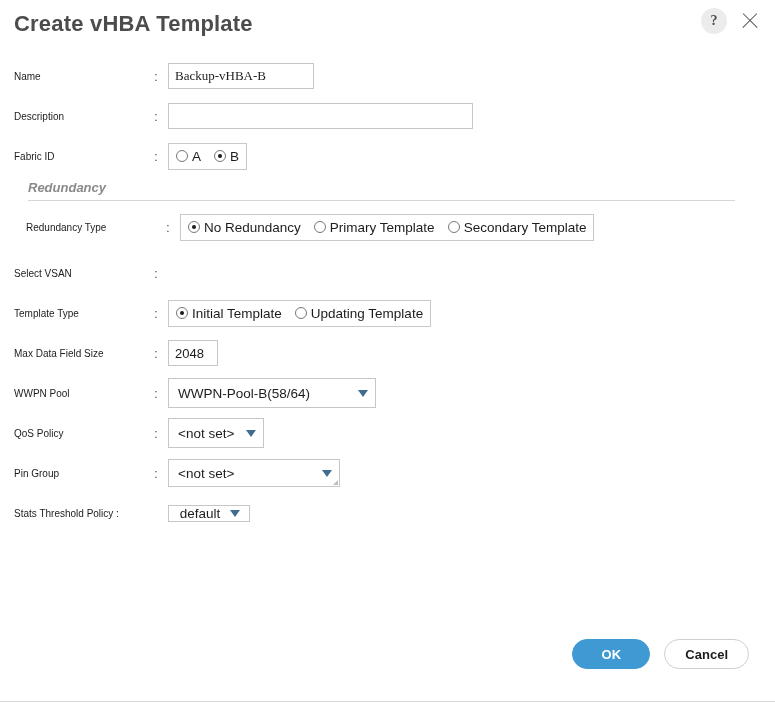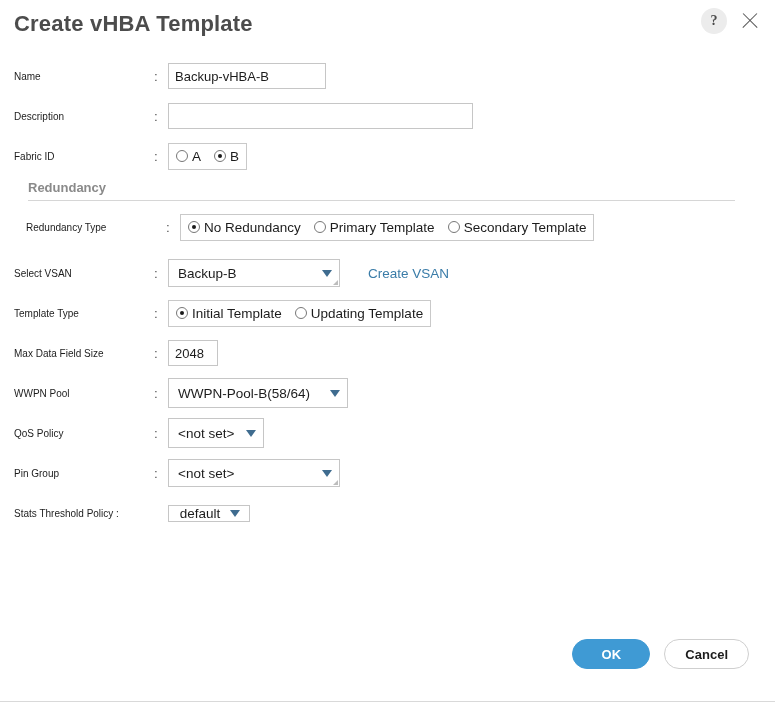--- a/index.html
+++ b/index.html
@@ -113,21 +113,21 @@
   .text-input {
     height: 26px;
     border: 1px solid #c6c6c6;
     background: #fff;
     font-size: 13px;
     font-family: "Liberation Sans", sans-serif;
     color: #1c1c1c;
     padding: 0 6px;
     outline: none;
   }
-  .text-input.name   { width: 158px; }
+  .text-input.name   { width: 146px; font-family: Liberation Serif, serif; }
   .text-input.desc   { width: 305px; }
   .text-input.maxsz  { width: 50px; }
 
   
   .radio-box {
     border: 1px solid #c9c9c9;
     background: #fff;
     display: inline-flex;
     align-items: center;
     padding: 3px 7px;
@@ -179,21 +179,21 @@
   }
   .select-box .caret {
     width: 0; height: 0;
     border-left: 5px solid transparent;
     border-right: 5px solid transparent;
     border-top: 7px solid #3f6c8f;
     margin-left: 10px;
     flex: 0 0 auto;
   }
   .select-box.vsan    { width: 172px; }
-  .select-box.wwpn    { width: 180px; height: 30px; }
+  .select-box.wwpn    { width: 208px; height: 30px; }
   .select-box.qos     { width: 96px;  height: 30px; }
   .select-box.pin     { width: 172px; height: 28px; }
   .select-box.stats   { width: 82px;  height: 17px; justify-content: center; }
   .select-box.resize::after {
     content: "";
     position: absolute;
     right: 1px;
     bottom: 1px;
     width: 0; height: 0;
     border-left: 5px solid transparent;
@@ -206,20 +206,21 @@
     margin-left: 28px;
     text-decoration: none;
     cursor: pointer;
     white-space: nowrap;
   }
 
   
   .section {
     margin: 6px 0 10px 0;
     padding-left: 14px;
+    font-style: italic;
   }
   .section-title {
     font-size: 13px;
     font-weight: bold;
     color: #8a8a8a;
     margin-bottom: 5px;
   }
   .section-rule {
     height: 1px;
     background: #d6d6d6;
@@ -329,27 +330,20 @@
         <div class="radio-item">
           <span class="radio-mark"></span>
           <span>Secondary Template</span>
         </div>
       </div>
     </div>
 
     <div class="form-row" style="margin-top:14px;">
       <div class="lbl">Select VSAN</div>
       <div class="sep">:</div>
-      <div class="field-wrap">
-        <div class="select-box vsan resize">
-          <span>Backup-B</span>
-          <span class="caret"></span>
-        </div>
-        <a class="link">Create VSAN</a>
-      </div>
     </div>
 
     <div class="form-row">
       <div class="lbl">Template Type</div>
       <div class="sep">:</div>
       <div class="radio-box">
         <div class="radio-item checked">
           <span class="radio-mark"></span>
           <span>Initial Template</span>
         </div>

